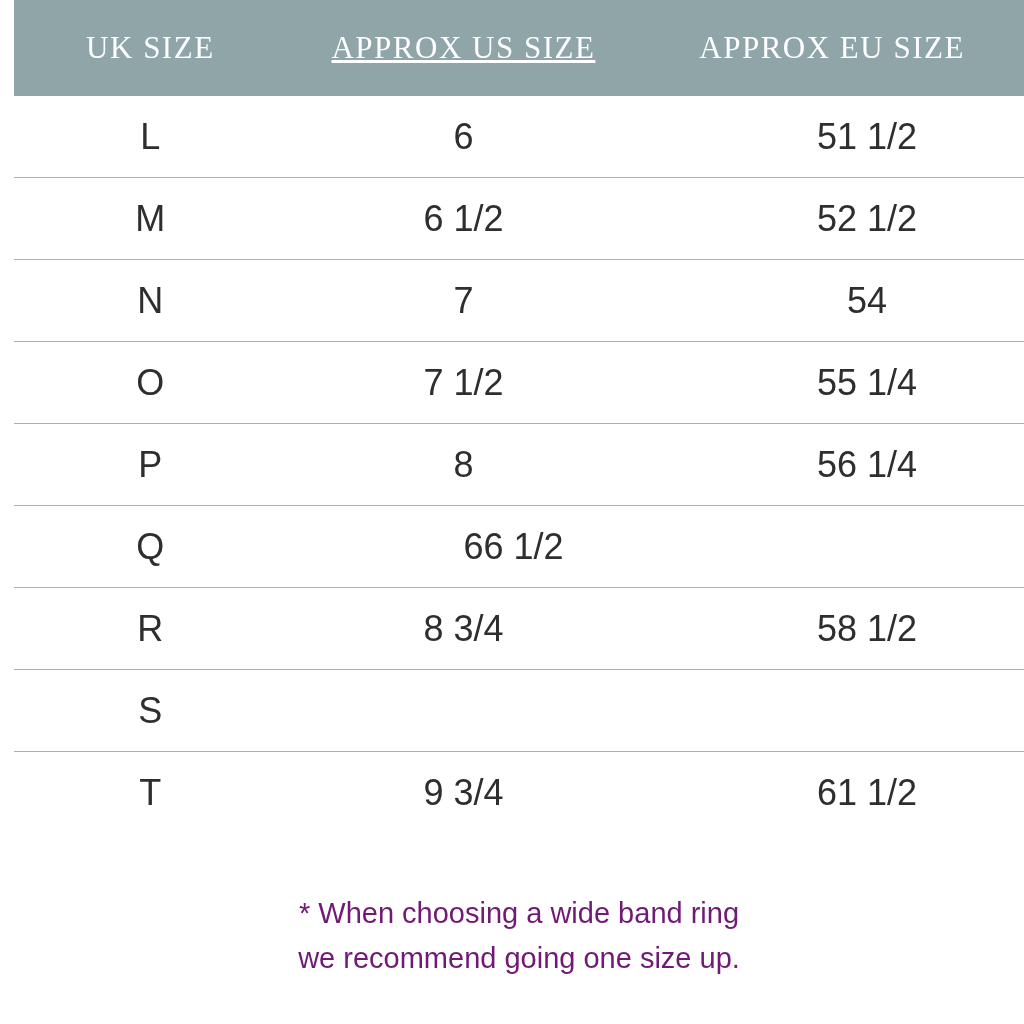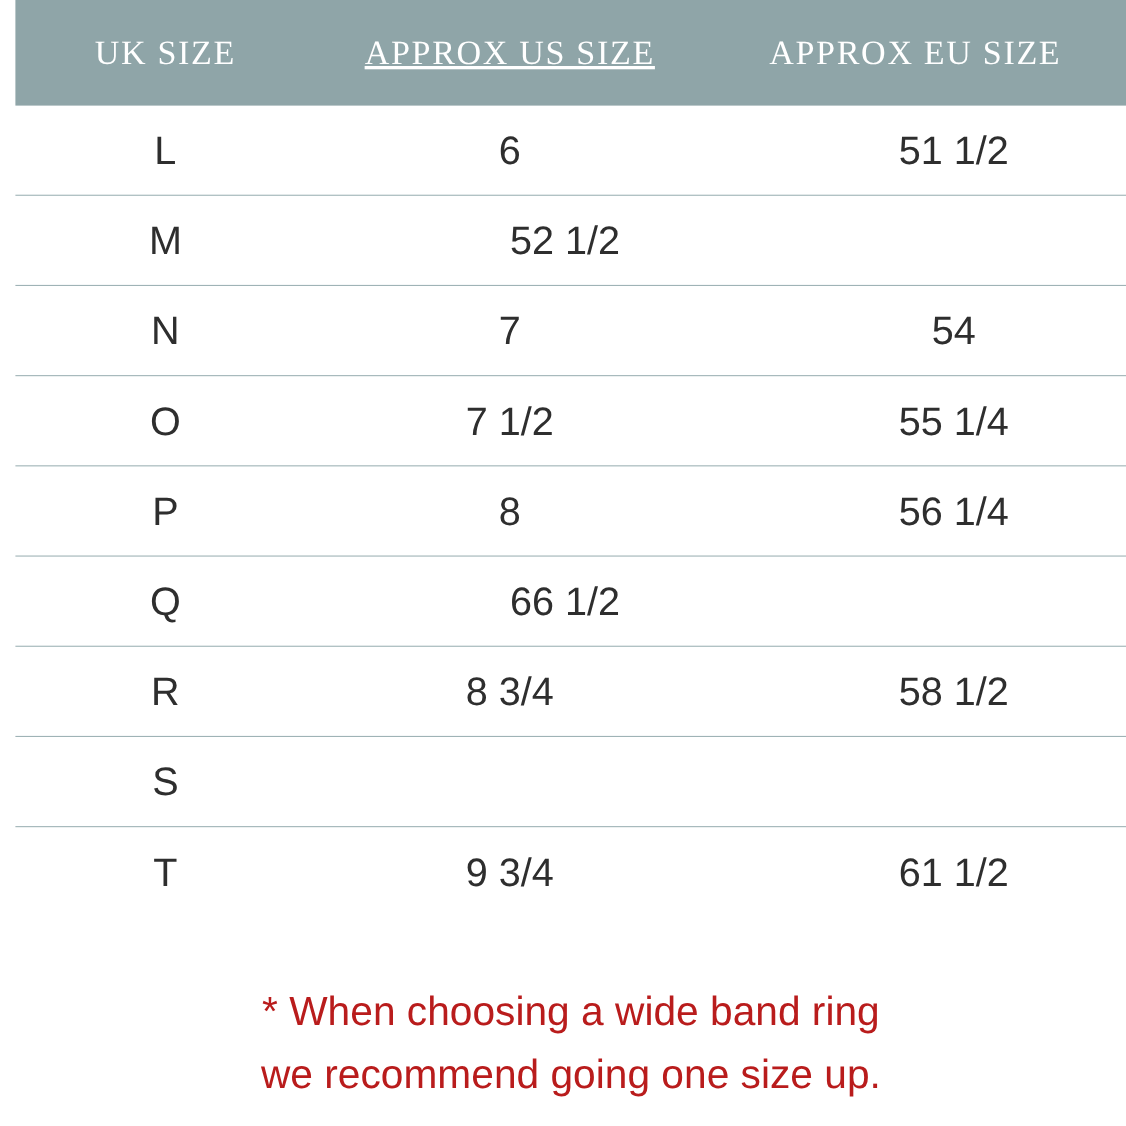--- a/index.html
+++ b/index.html
@@ -75,22 +75,22 @@
     display: flex;
     flex-direction: column;
     align-items: center;
     justify-content: flex-start;
     padding-top: 58px;
     box-sizing: border-box;
   }
   .chart-footnote .fn-line {
     font-family: "Liberation Sans", sans-serif;
     font-weight: 300;
-    font-size: 37px;
-    color: #b91c1c;
+    font-size: 29px;
+    color: #701a75;
     line-height: 1.55;
     text-align: center;
     white-space: nowrap;
   }
 </style>
 </head>
 <body>
 
 <div class="size-chart">
 
@@ -103,20 +103,21 @@
   <div class="chart-body">
 
     <div class="chart-row">
       <div class="cell cell-uk">L</div>
       <div class="cell cell-us">6</div>
       <div class="cell cell-eu">51 1/2</div>
     </div>
 
     <div class="chart-row">
       <div class="cell cell-uk">M</div>
+      <div class="cell cell-us">6 1/2</div>
       <div class="cell cell-eu">52 1/2</div>
     </div>
 
     <div class="chart-row">
       <div class="cell cell-uk">N</div>
       <div class="cell cell-us">7</div>
       <div class="cell cell-eu">54</div>
     </div>
 
     <div class="chart-row">

